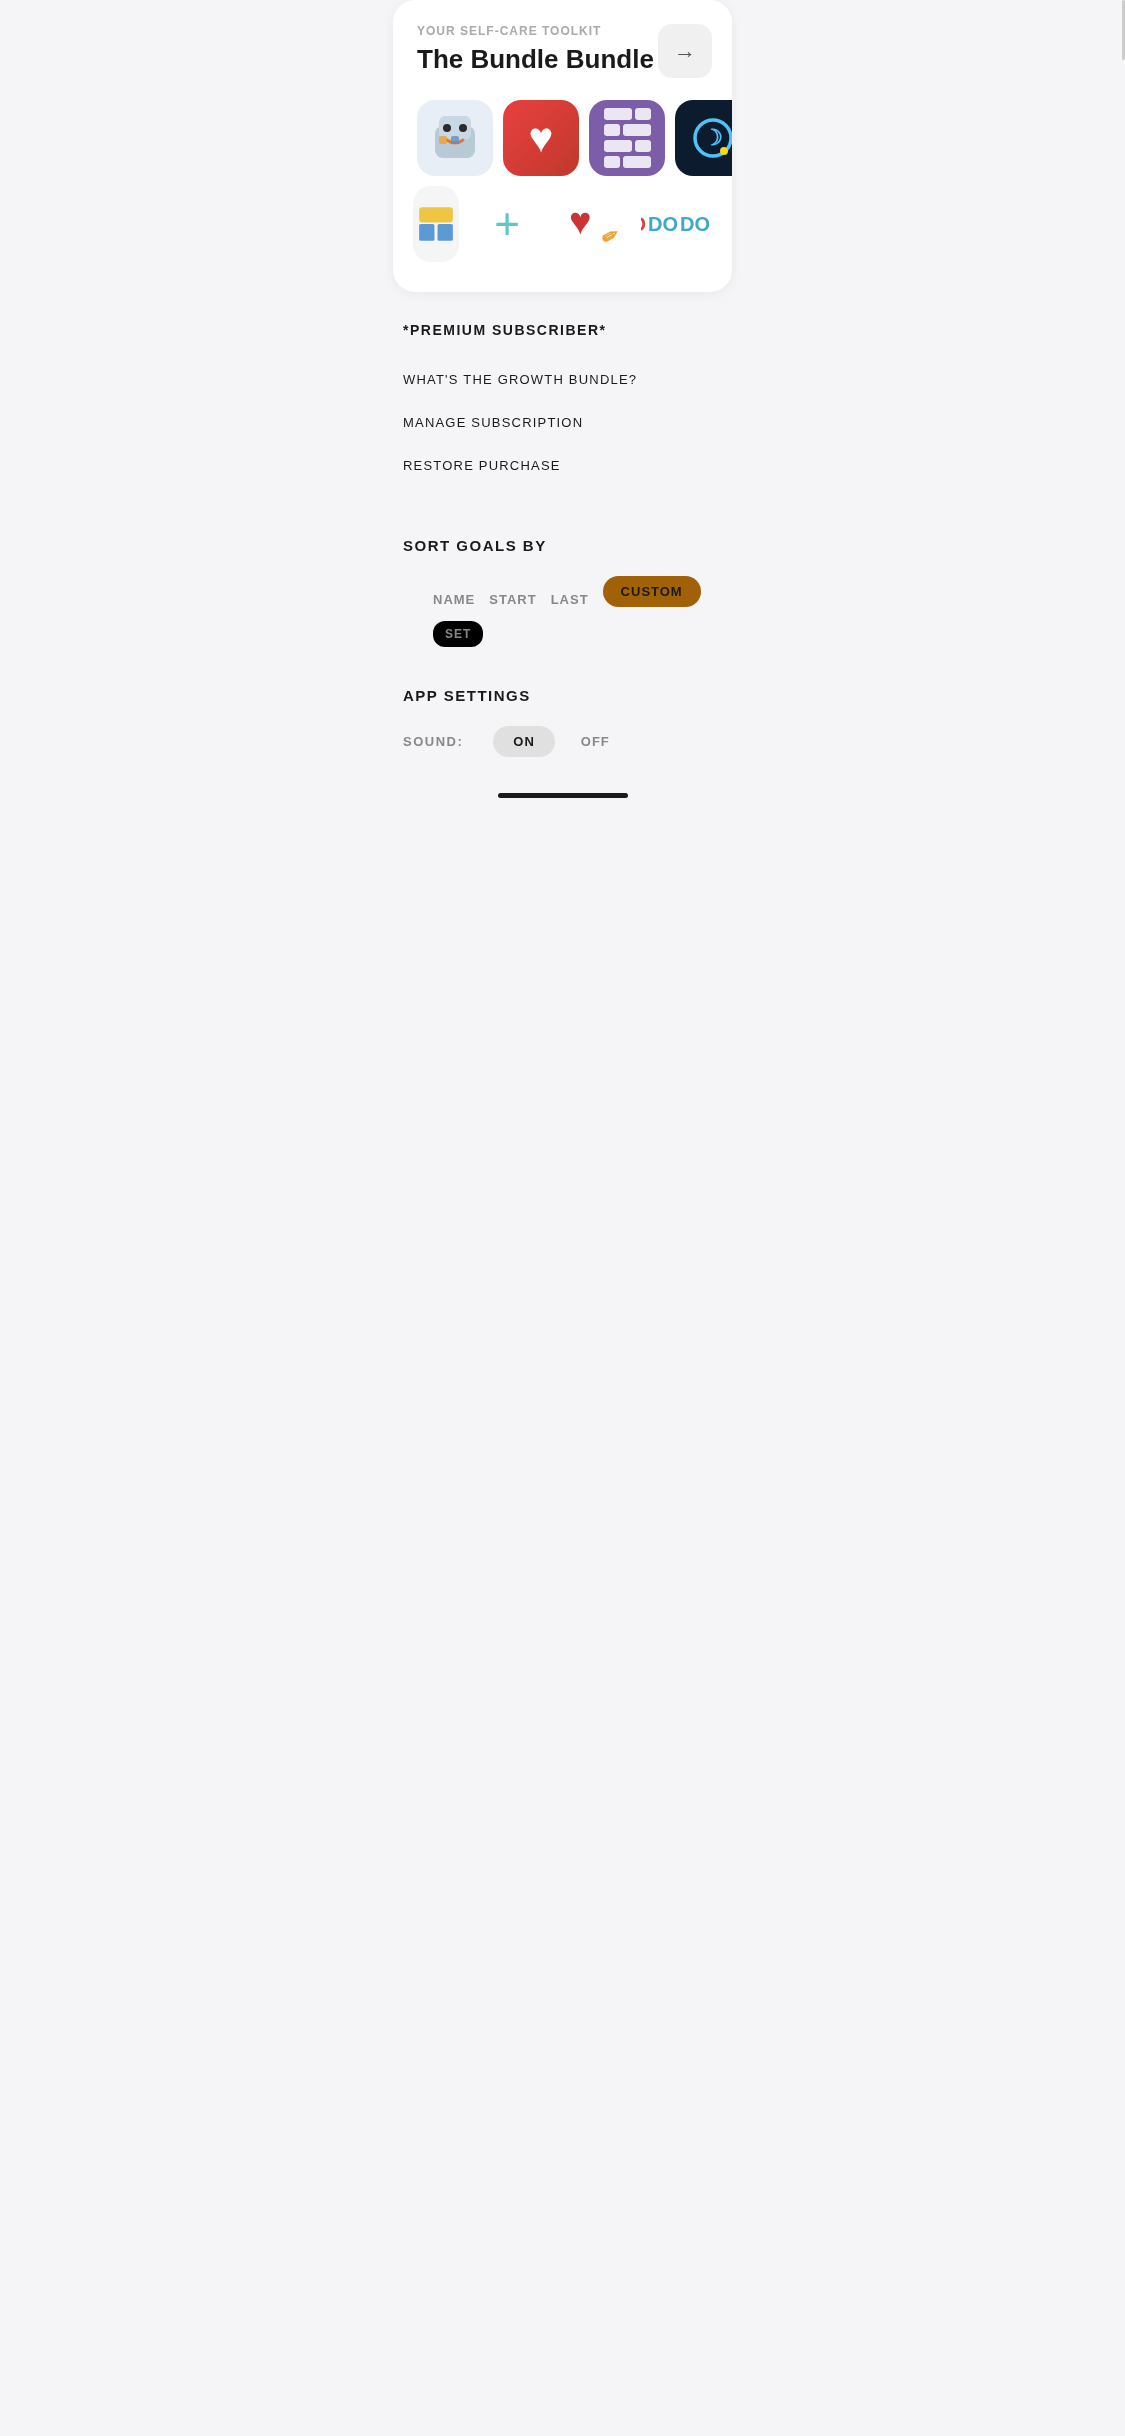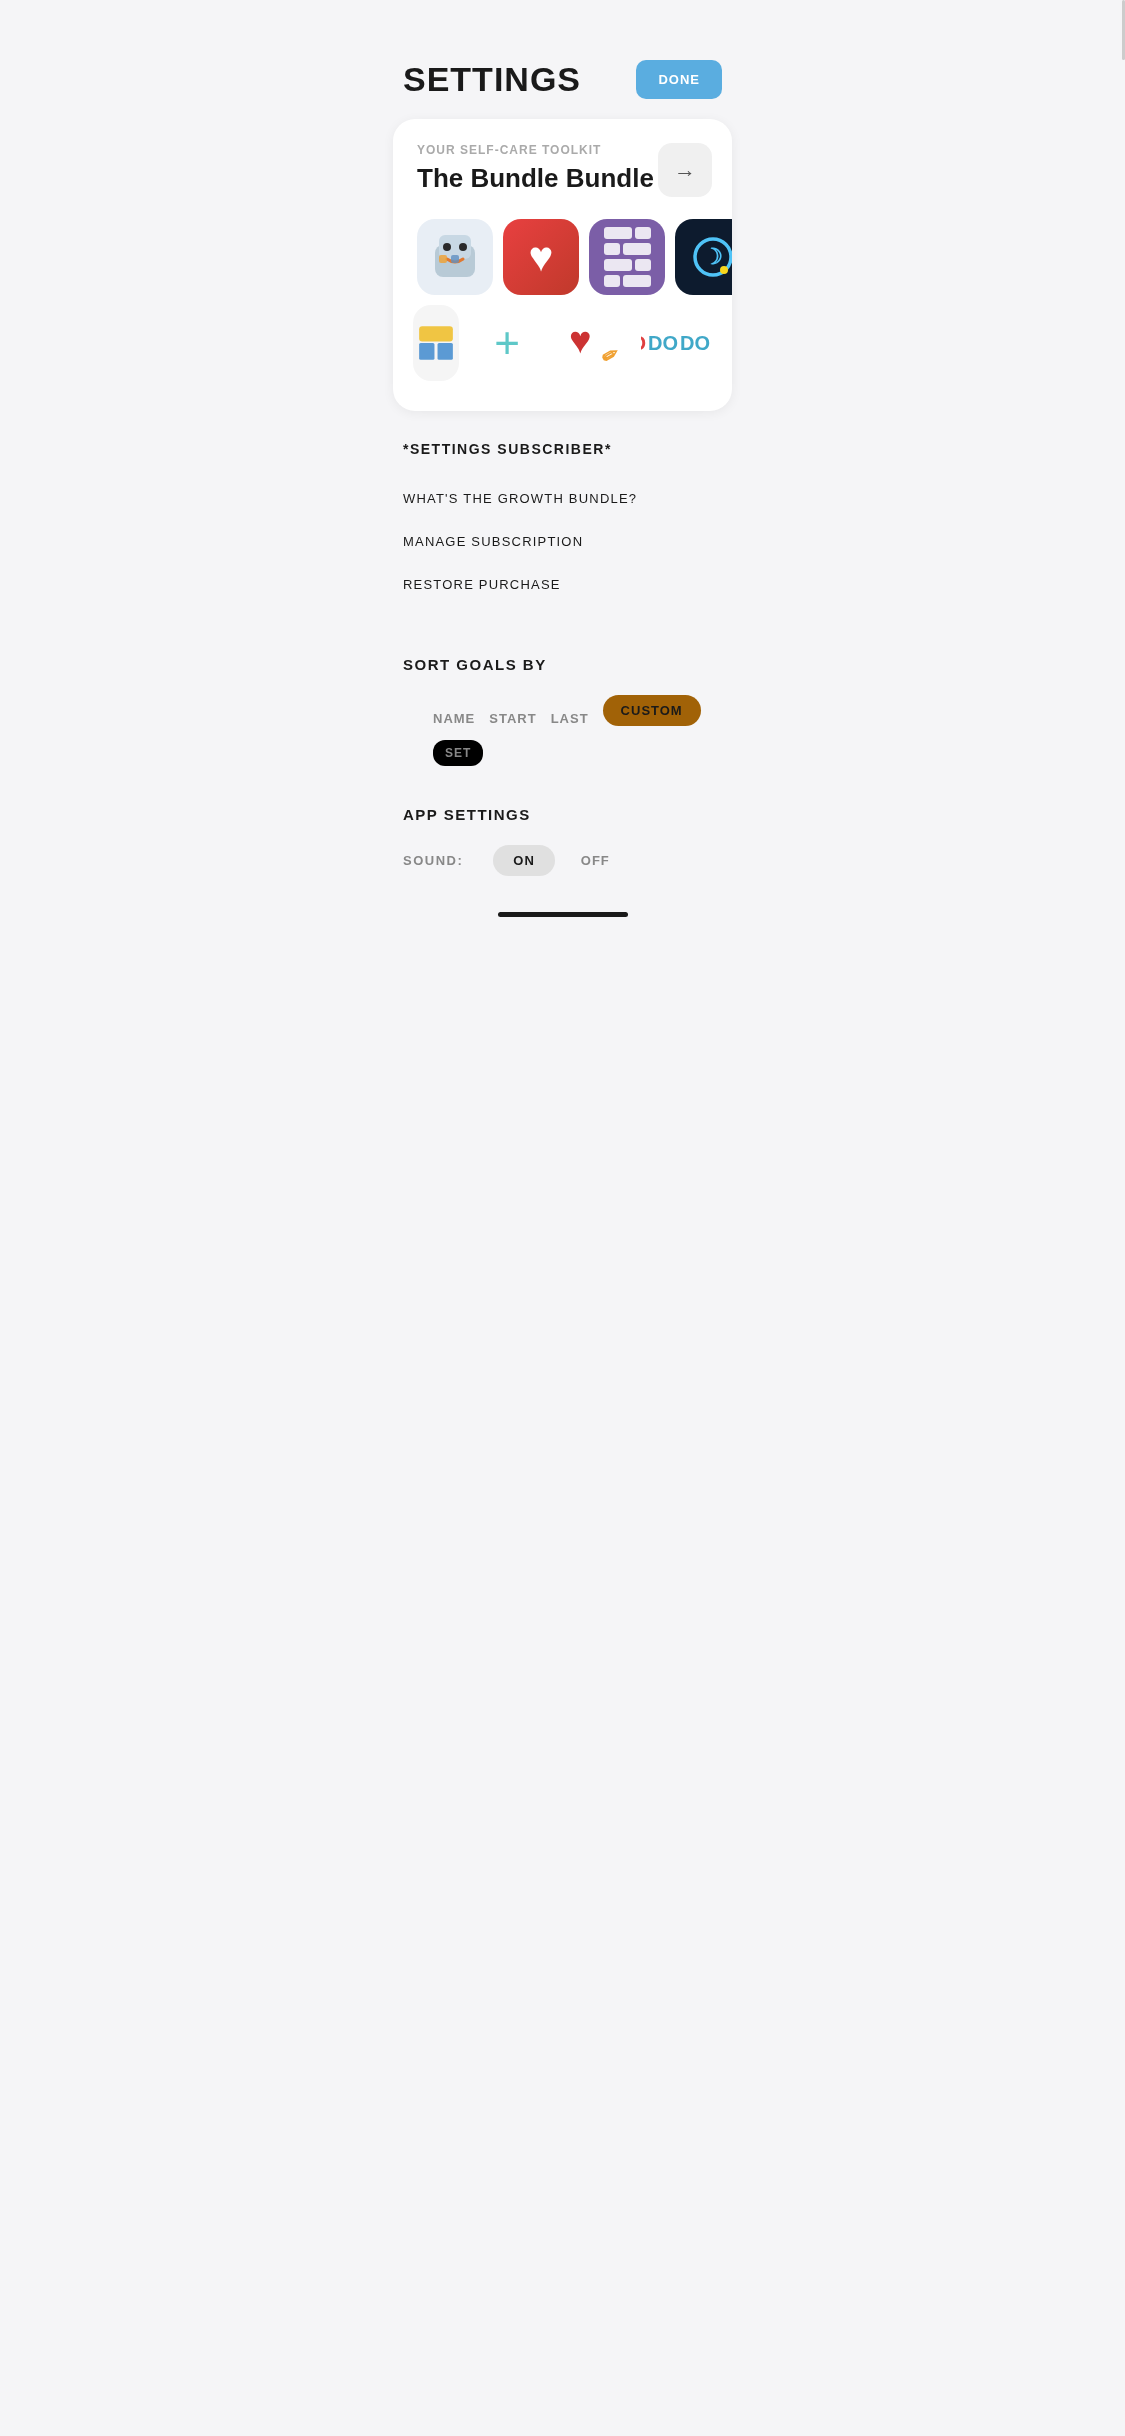--- a/index.html
+++ b/index.html
@@ -360,24 +360,20 @@
   </style>
 </head>
 <body>
 
 <div class="page">
 
   <div class="scrollbar-track">
     <div class="scrollbar-thumb"></div>
   </div>
 
-  <div class="header">
-    <h1 class="header-title">SETTINGS</h1>
-    <button class="done-button">DONE</button>
-  </div>
 
   <div class="toolkit-card">
     <div class="toolkit-header">
       <div>
         <div class="toolkit-label">YOUR SELF-CARE TOOLKIT</div>
         <div class="toolkit-name">The Bundle Bundle</div>
       </div>
       <button class="arrow-button">
         <span>→</span>
       </button>
@@ -465,21 +461,21 @@
           <span style="color:#40a8c8;font-size:20px;font-weight:900;">DO</span>
           <span style="color:#40a8c8;font-size:20px;font-weight:900;">DO</span>
           <span style="color:#e04040;font-size:20px;font-weight:900;">DO</span>
         </div>
       </div>
 
     </div>
   </div>
 
   <div class="section">
-    <div class="premium-label">*SETTINGS SUBSCRIBER*</div>
+    <div class="premium-label">*PREMIUM SUBSCRIBER*</div>
     <button class="menu-item">WHAT'S THE GROWTH BUNDLE?</button>
     <button class="menu-item">MANAGE SUBSCRIPTION</button>
     <button class="menu-item">RESTORE PURCHASE</button>
   </div>
 
   <div class="sort-section">
     <div class="sort-label">SORT GOALS BY</div>
     <div class="sort-options">
       <button class="sort-option">NAME</button>
       <button class="sort-option">START</button>

